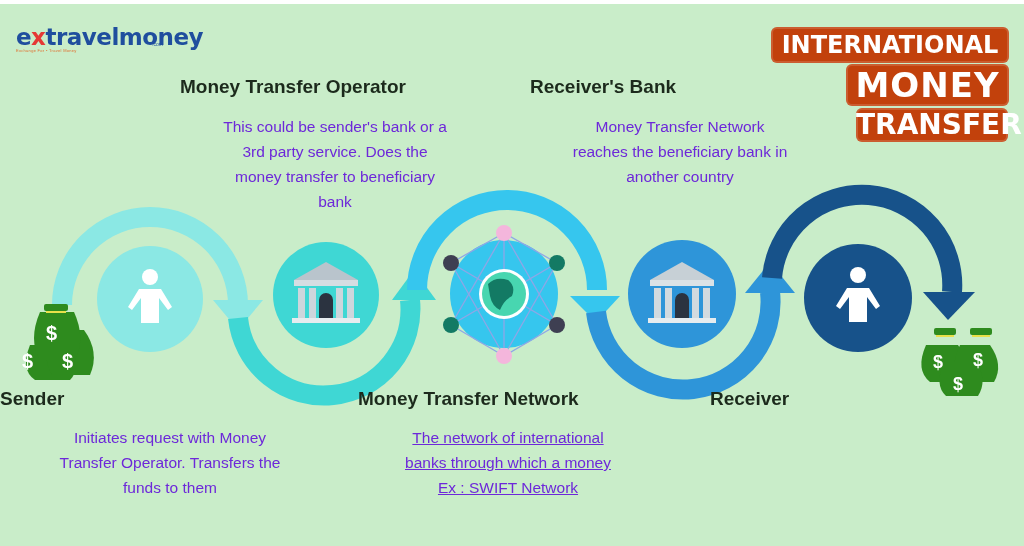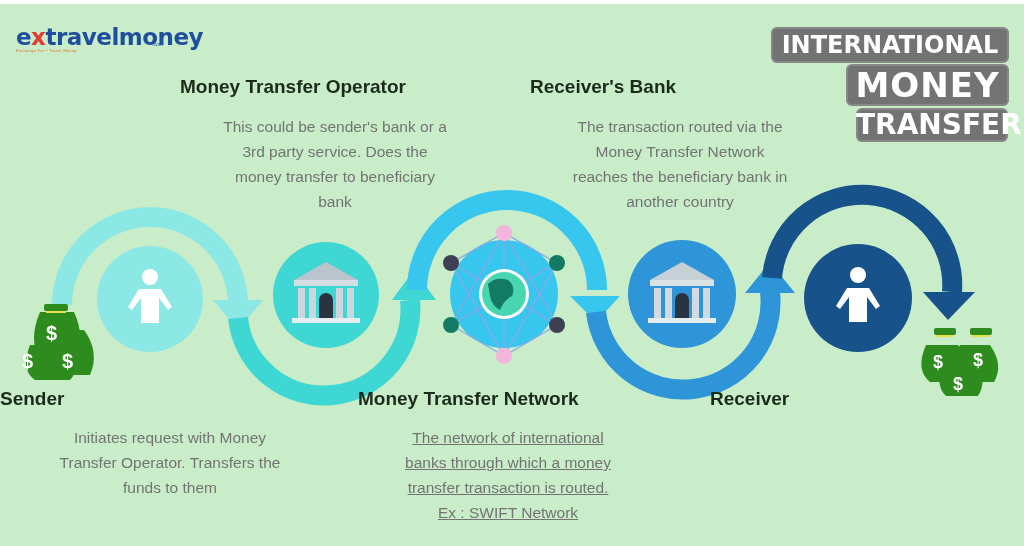--- a/index.html
+++ b/index.html
@@ -3,26 +3,26 @@
 <meta charset="utf-8">
 <style>
   html, body { margin:0; padding:0; }
   body { width:1024px; height:546px; background:#ffffff; overflow:hidden; font-family:"Liberation Sans", sans-serif; }
   .canvas { position:absolute; left:0; top:4px; width:1024px; height:542px; background:#c9edc9; overflow:hidden; }
   .logo { position:absolute; left:16px; top:20px; }
   .logo-text { font-family:"DejaVu Sans", sans-serif; font-weight:bold; font-size:23px; color:#1f4e9e; letter-spacing:-0.5px; }
   .logo-text .x { color:#e53935; }
   .logo-tag { font-size:4px; color:#e07030; margin-top:-2px; letter-spacing:0.3px; }
   .logo-com { position:absolute; left:136px; top:17px; font-size:5px; color:#1f4e9e; }
-  .title-row { position:absolute; background:#737373; color:#ffffff; font-family:"DejaVu Sans", sans-serif; font-weight:bold; border-radius:6px; text-align:center; white-space:nowrap; box-shadow: 0 0 0 2px rgba(255,255,255,0.15) inset; }
+  .title-row { position:absolute; background:#c2410c; color:#ffffff; font-family:"DejaVu Sans", sans-serif; font-weight:bold; border-radius:6px; text-align:center; white-space:nowrap; box-shadow: 0 0 0 2px rgba(255,255,255,0.15) inset; }
   .t1 { left:771px; top:23px; width:238px; height:36px; font-size:24px; line-height:36px; }
   .t2 { left:846px; top:60px; width:163px; height:42px; font-size:34px; line-height:42px; letter-spacing:1px; }
   .t3 { left:856px; top:104px; width:152px; height:34px; font-size:28px; line-height:34px; }
   .heading { position:absolute; font-weight:bold; font-size:19px; color:#1c2a1c; white-space:nowrap; }
-  .desc { position:absolute; font-size:15.5px; color:#737373; text-align:center; line-height:25px; }
+  .desc { position:absolute; font-size:15.5px; color:#6d28d9; text-align:center; line-height:25px; }
   svg.flow { position:absolute; left:0; top:0; }
 </style>
 </head>
 <body>
 
 <div class="canvas">
 
   <div class="logo">
     <div class="logo-text"><span>e</span><span class="x">x</span><span>travelmoney</span></div>
     <div class="logo-tag">Exchange For • Travel Money</div>
@@ -158,36 +158,34 @@
   <div class="heading" style="left:180px; top:72px; width:310px;">Money Transfer Operator</div>
   <div class="desc" style="left:180px; top:110px; width:310px;">
     <div>This could be sender's bank or a</div>
     <div>3rd party service. Does the</div>
     <div>money transfer to beneficiary</div>
     <div>bank</div>
   </div>
 
   <div class="heading" style="left:530px; top:72px; width:300px;">Receiver's Bank</div>
   <div class="desc" style="left:530px; top:110px; width:300px;">
-    <div>The transaction routed via the</div>
     <div>Money Transfer Network</div>
     <div>reaches the beneficiary bank in</div>
     <div>another country</div>
   </div>
 
   <div class="heading" style="left:0px; top:384px; width:300px;">Sender</div>
   <div class="desc" style="left:0px; top:421px; width:300px;padding-left:20px;">
     <div>Initiates request with Money</div>
     <div>Transfer Operator. Transfers the</div>
     <div>funds to them</div>
   </div>
 
   <div class="heading" style="left:358px; top:384px; width:300px;">Money Transfer Network</div>
   <div class="desc" style="left:358px; top:421px; width:300px;text-decoration:underline;">
     <div>The network of international</div>
     <div>banks through which a money</div>
-    <div>transfer transaction is routed.</div>
     <div>Ex : SWIFT Network</div>
   </div>
 
   <div class="heading" style="left:710px; top:384px; width:300px;">Receiver</div>
 
 </div>
 
 </body></html>

